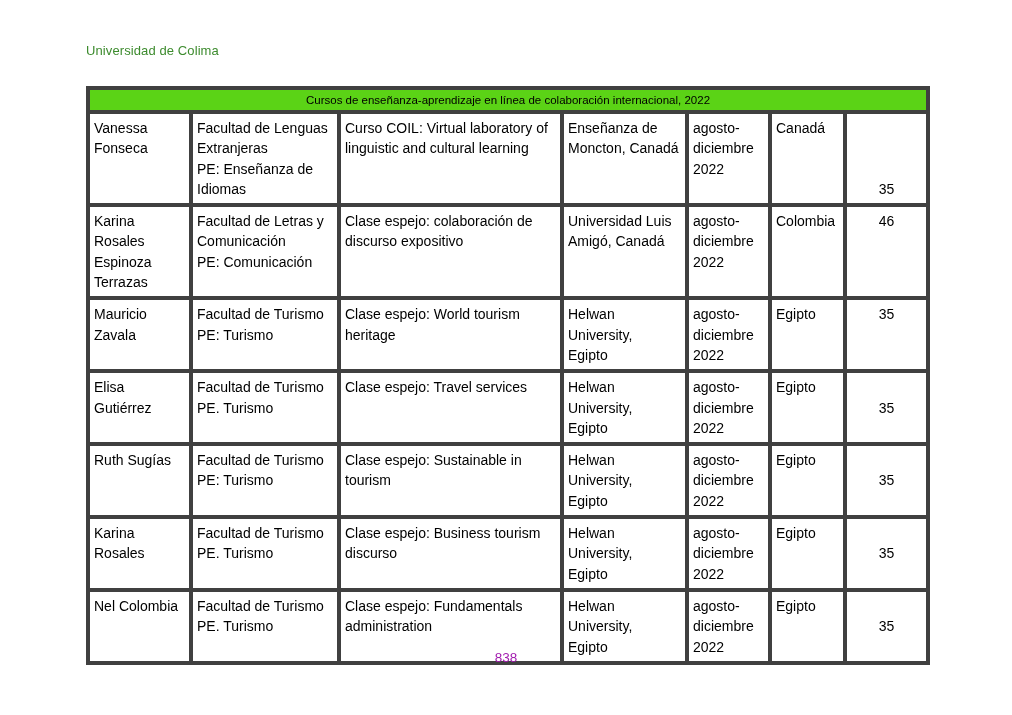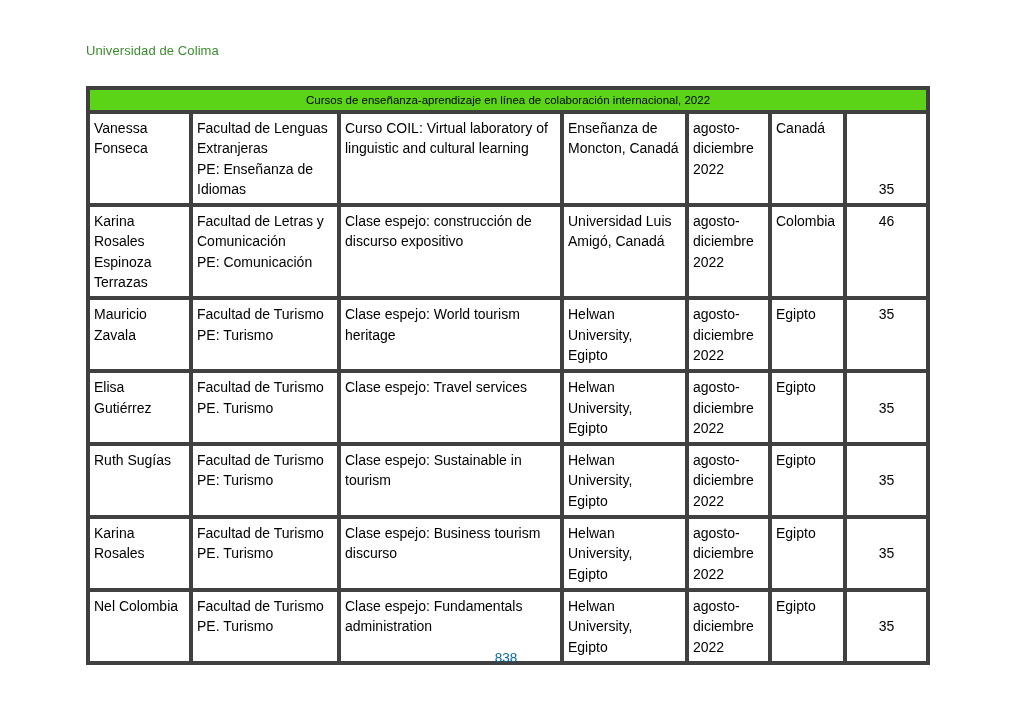--- a/index.html
+++ b/index.html
@@ -80,21 +80,21 @@
     vertical-align: bottom;
     padding-bottom: 6px;
   }
   .page-number {
     position: absolute;
     top: 650px;
     left: 0;
     width: 1012px;
     text-align: center;
     font-size: 13.5px;
-    color: #0369a1;
+    color: #a21caf;
   }
 </style>
 </head>
 <body>
 
 <div class="page">
 
   <div class="doc-header">Universidad de Colima</div>
 
   <div class="table-wrap">
@@ -146,21 +146,21 @@
               <span class="stack-line">Karina Rosales</span>
               <span class="stack-line">Espinoza</span>
               <span class="stack-line">Terrazas</span>
             </td>
             <td class="cell">
               <span class="stack-line">Facultad de Letras y</span>
               <span class="stack-line">Comunicación</span>
               <span class="stack-line">PE: Comunicación</span>
             </td>
             <td class="cell">
-              <span class="stack-line">Clase espejo: construcción de</span>
+              <span class="stack-line">Clase espejo: colaboración de</span>
               <span class="stack-line">discurso expositivo</span>
             </td>
             <td class="cell">
               <span class="stack-line">Universidad Luis</span>
               <span class="stack-line">Amigó, Canadá</span>
             </td>
             <td class="cell">
               <span class="stack-line">agosto-</span>
               <span class="stack-line">diciembre</span>
               <span class="stack-line">2022</span>

